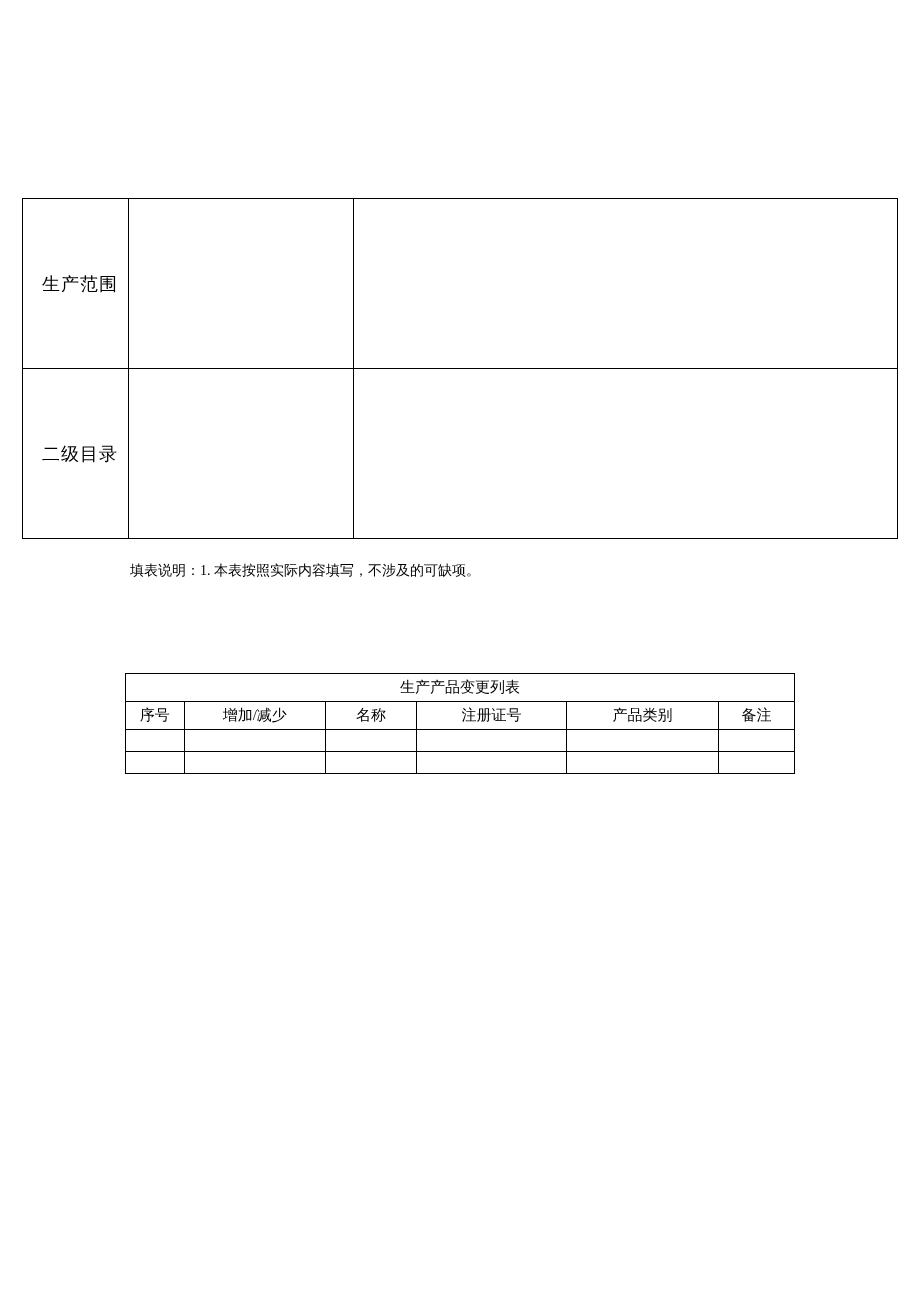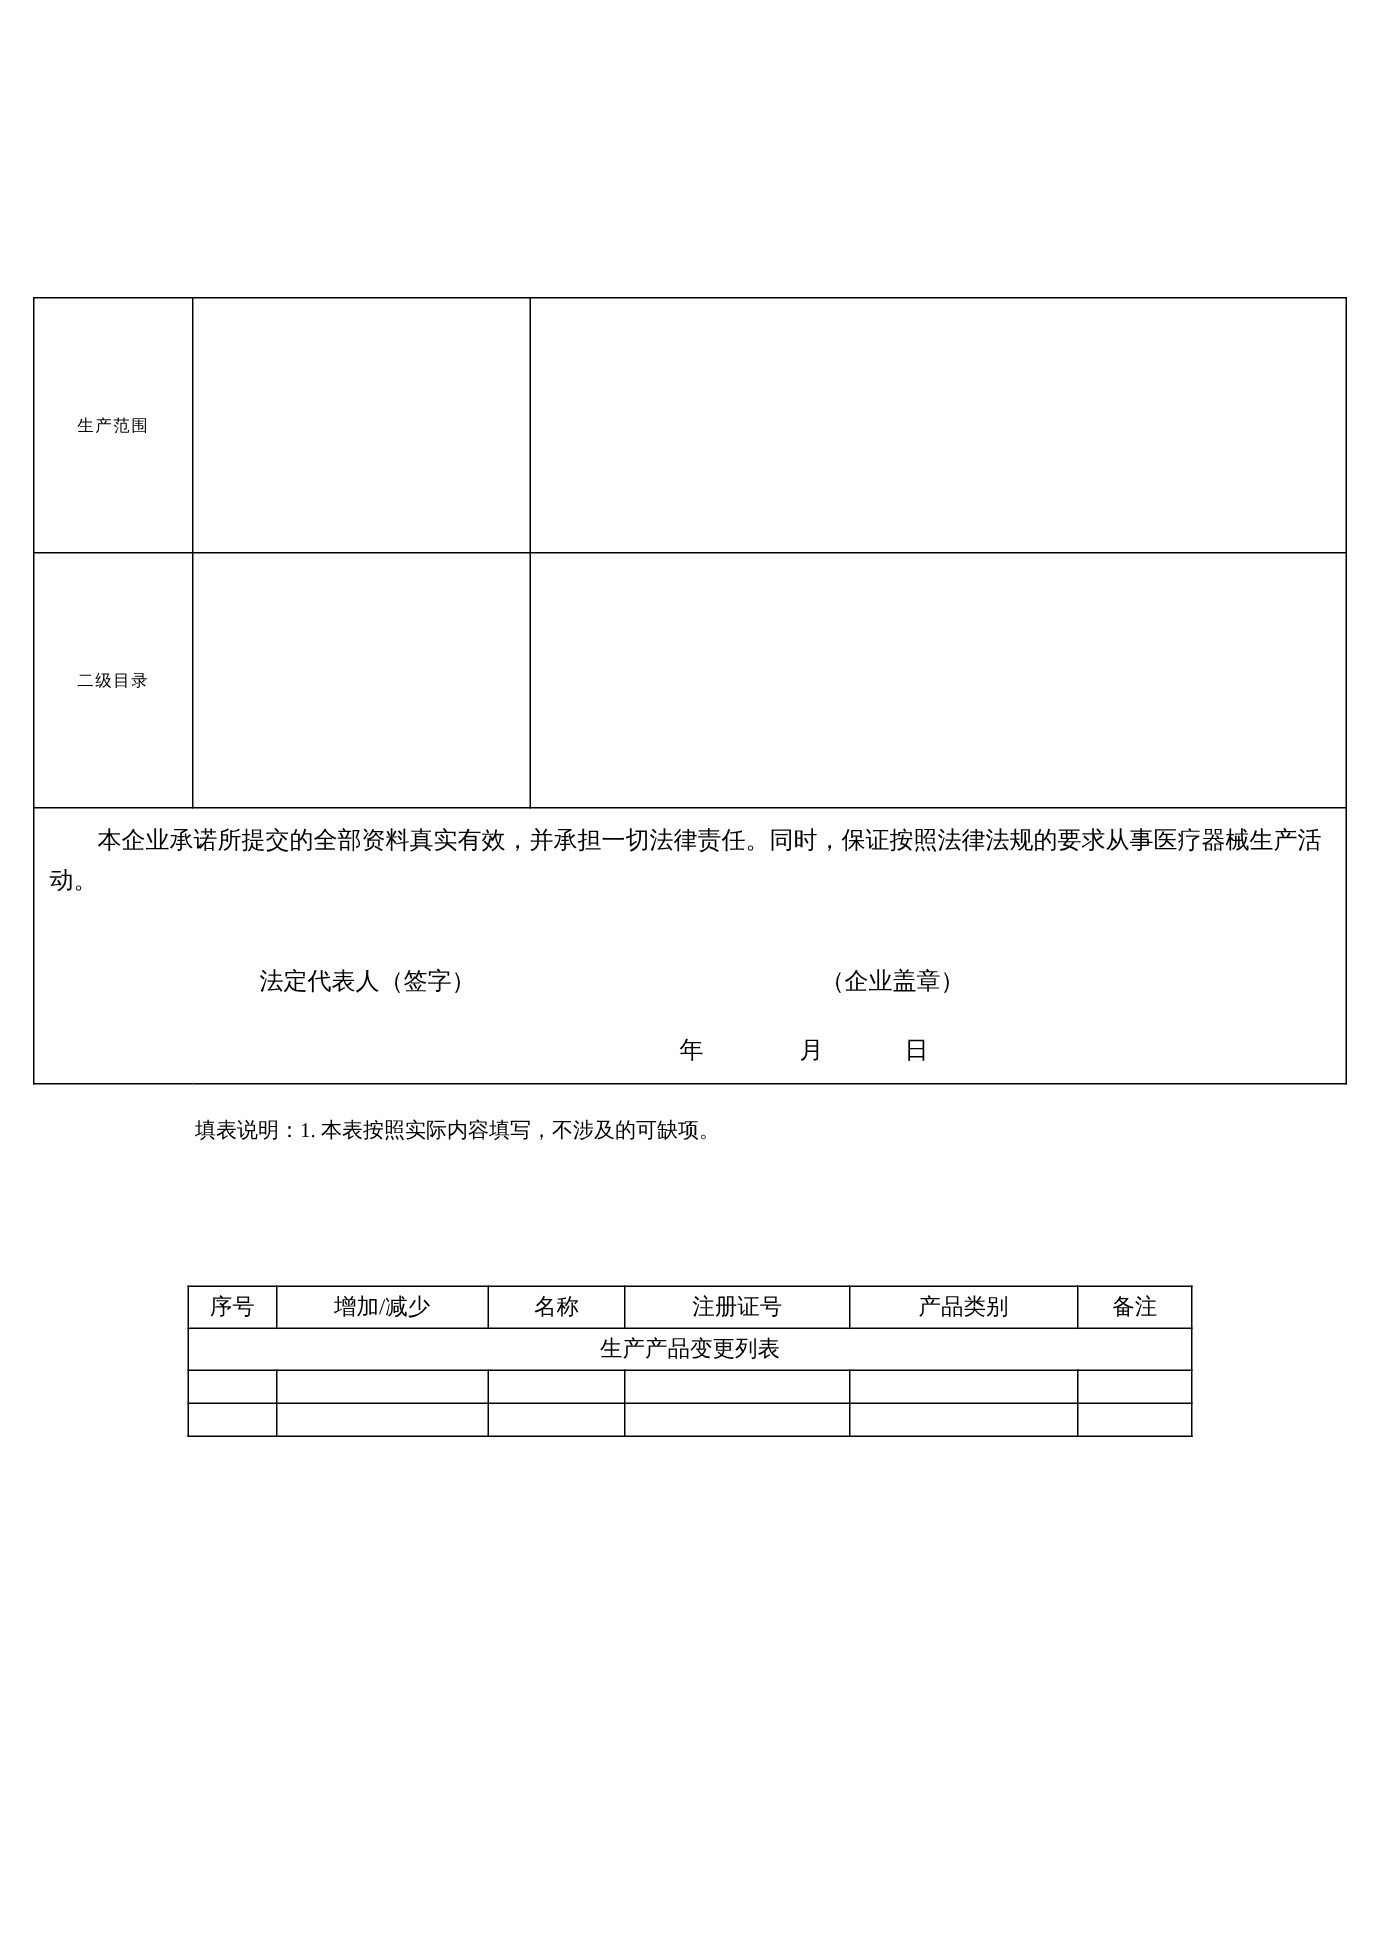--- a/index.html
+++ b/index.html
@@ -22,22 +22,22 @@
     border: 1px solid #000;
   }
   .main-table td {
     border: 1px solid #000;
     padding: 8px 10px;
     vertical-align: middle;
   }
   .row-tall td { height: 170px; }
   .label-cell {
     width: 106px;
-    text-align: center;
-    font-size: 11px;
+    text-align: right;
+    font-size: 18px;
     letter-spacing: 1px;
   }
   .mid-cell { width: 225px; }
   .declaration-cell {
     padding: 14px 10px 20px 10px;
     line-height: 1.7;
   }
   .decl-indent {
     text-indent: 2em;
   }
@@ -102,56 +102,40 @@
         <tr class="row-tall">
       <td class="label-cell">生产范围</td>
       <td class="mid-cell"></td>
       <td></td>
     </tr>
     <tr class="row-tall">
       <td class="label-cell">二级目录</td>
       <td class="mid-cell"></td>
       <td></td>
     </tr>
-    <tr>
-      <td colspan="3" class="declaration-cell">
-        <div class="decl-indent">本企业承诺所提交的全部资料真实有效，并承担一切法律责任。同时，保证按照法律法规的要求从事医疗器械生产活动。</div>
-        <div class="sig-row">
-          <span class="sig-left">法定代表人（签字）</span>
-          <span class="sig-right">（企业盖章）</span>
-        </div>
-        <div class="date-row">
-          <span>年</span>
-          <span class="gap1"></span>
-          <span>月</span>
-          <span class="gap2"></span>
-          <span>日</span>
-        </div>
-      </td>
-    </tr>
   </tbody>
     </table>
 
   <div class="notes">
     <p>填表说明：1. 本表按照实际内容填写，不涉及的可缺项。</p>
   </div>
 
   <div class="change-wrap">
     <table class="change-table">
       <tbody>
           <tr>
+        <th colspan="6" class="change-title">生产产品变更列表</th>
+      </tr>
+      <tr>
         <th class="col-seq">序号</th>
         <th class="col-inc">增加/减少</th>
         <th class="col-name">名称</th>
         <th class="col-reg">注册证号</th>
         <th class="col-cat">产品类别</th>
         <th class="col-remark">备注</th>
-      </tr>
-      <tr>
-        <th colspan="6" class="change-title">生产产品变更列表</th>
       </tr>
       <tr>
         <td></td>
         <td></td>
         <td></td>
         <td></td>
         <td></td>
         <td></td>
       </tr>
       <tr>

